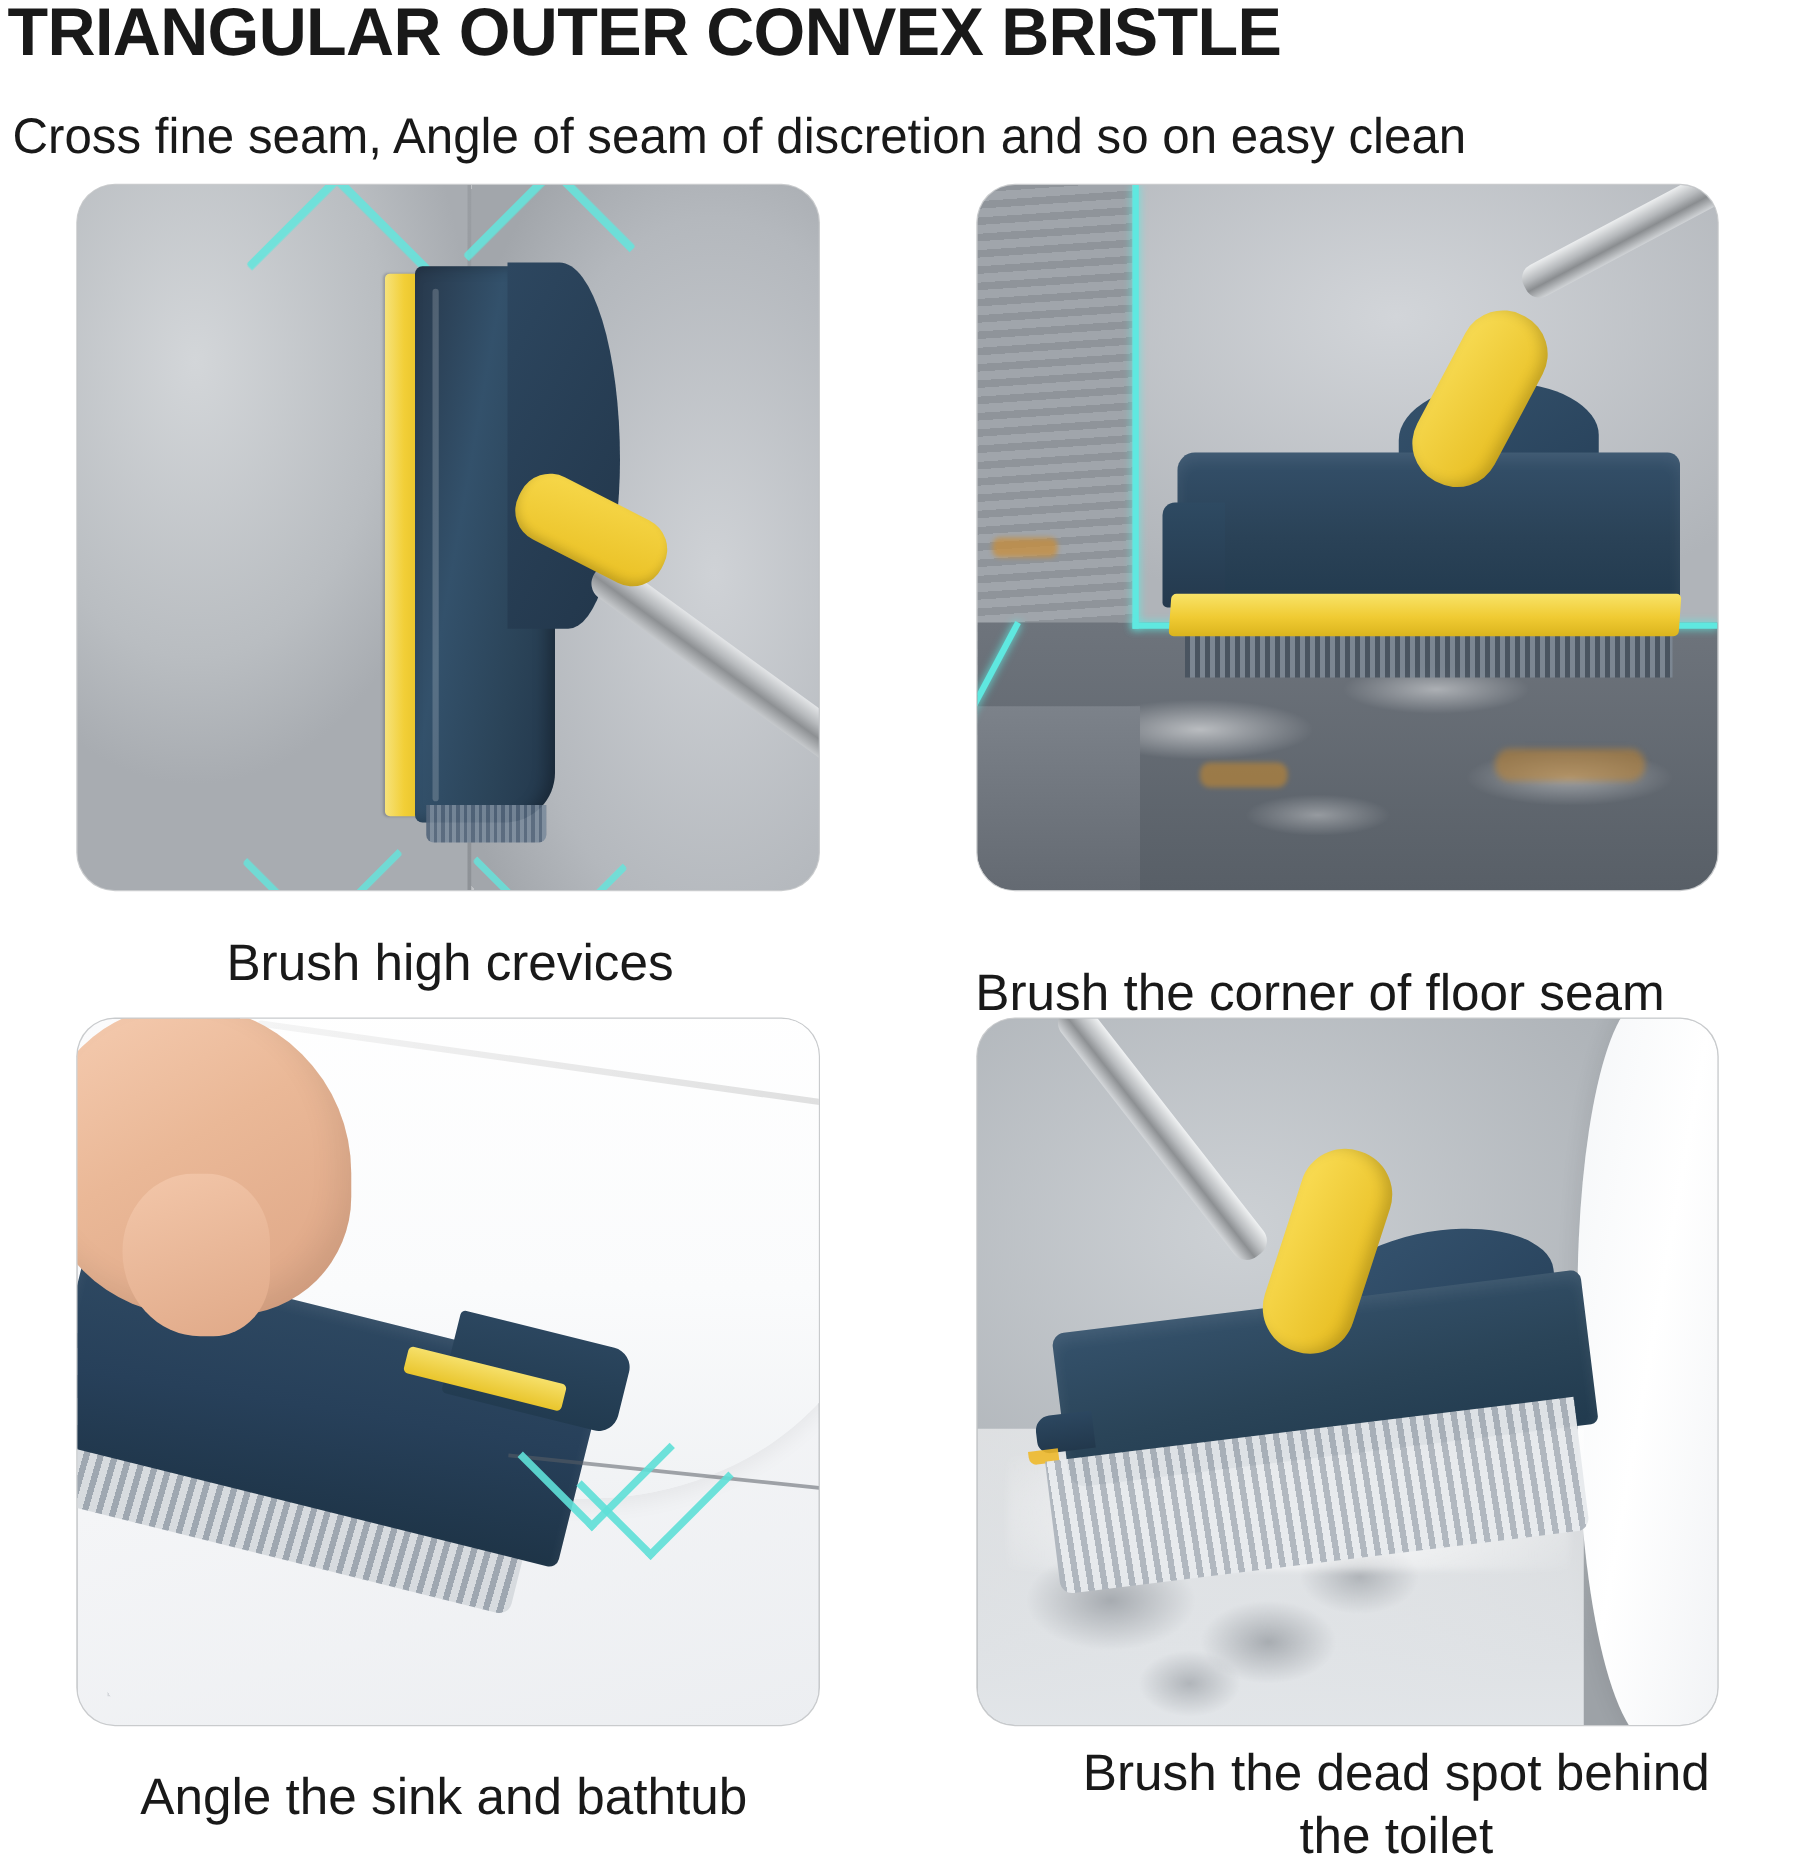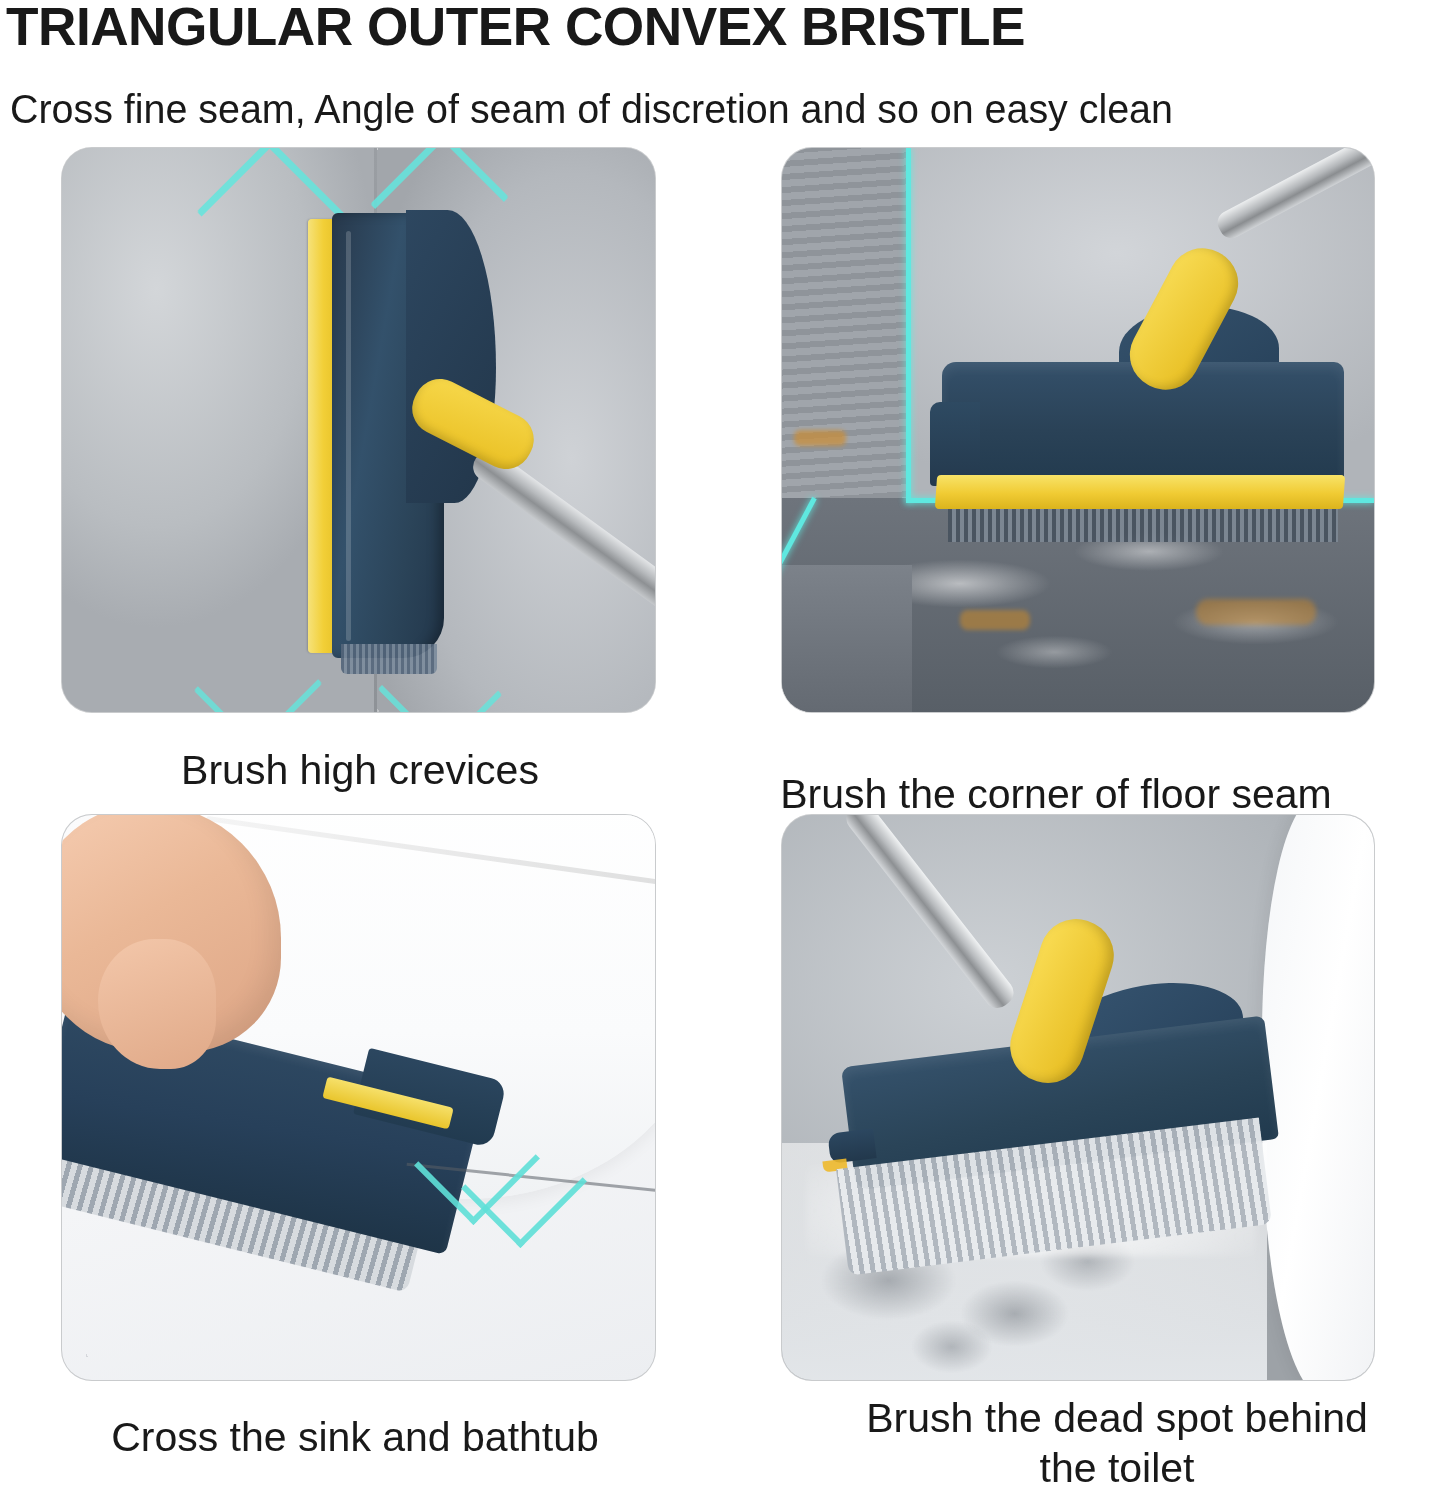--- a/index.html
+++ b/index.html
@@ -282,21 +282,21 @@
     <div class="p3-headtail"></div>
     <div class="p3-blade"></div>
     <div class="p3-grip"></div>
     <div class="p3-hand"></div>
     <div class="p3-thumb"></div>
     <div class="p3-sinkline"></div>
     <div class="p3-arrow1"></div>
     <div class="p3-arrow2"></div>
   </div>
 </div>
-<div class="cap" id="c3">Cross the sink and bathtub</div>
+<div class="cap" id="c3">Angle the sink and bathtub</div>
 
 <div class="panel" id="p4">
   <div class="scene">
     <div class="p4-floor"></div>
     <div class="p4-toilet"></div>
     <div class="p4-wet"></div>
     <div class="p4-foam"></div>
     <div class="p4-hump"></div>
     <div class="p4-head"></div>
     <div class="p4-tip"></div>

